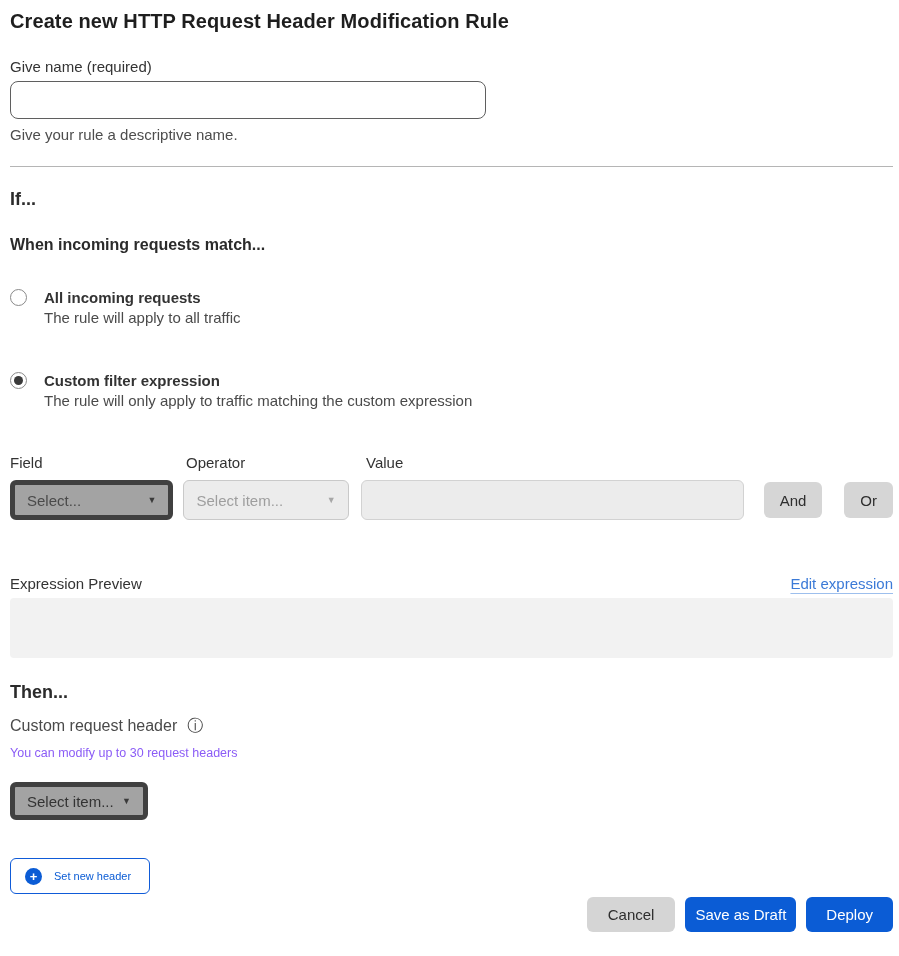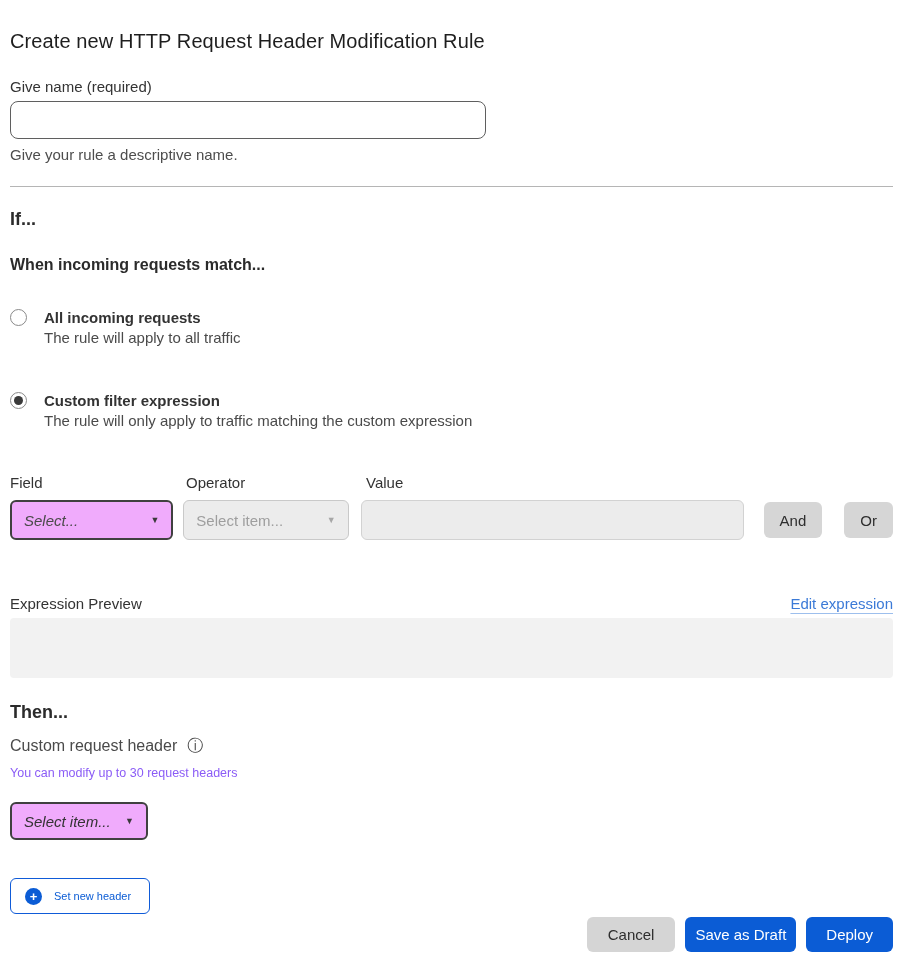--- a/index.html
+++ b/index.html
@@ -1,20 +1,20 @@
 <!DOCTYPE html>
 <html><head>
 <meta charset="utf-8">
 <style>
   * { margin: 0; padding: 0; box-sizing: border-box; }
   html, body { width: 899px; height: 956px; background: #ffffff; overflow: hidden; }
   body { font-family: "Liberation Sans", sans-serif; color: #2e2e2e; }
   .container { padding: 8px 6px 0 10px; width: 899px; }
 
-  .page-title { font-size: 20px; font-weight: 400; color: #1e1e1e; line-height: 26px; letter-spacing: 0.1px; margin-top: 20px; }
+  .page-title { font-size: 20px; font-weight: 700; color: #1e1e1e; line-height: 26px; letter-spacing: 0.1px; }
 
   .field-label { font-size: 15px; color: #333333; line-height: 19px; margin-top: 23px; }
   .rule-name-input {
     margin-top: 5px; width: 476px; height: 38px;
     border: 1px solid #5f5f5f; border-radius: 8px; background: #ffffff;
     font-family: "Liberation Sans", sans-serif; font-size: 15px; padding: 0 10px; color: #2e2e2e;
     display: block; outline: none;
   }
   .help-text { margin-top: 6px; font-size: 15px; color: #4d4d4d; line-height: 19px; }
 
@@ -41,21 +41,21 @@
   .builder-labels { margin-top: 42px; display: flex; font-size: 15px; color: #333333; line-height: 19px; }
   .builder-labels .lbl-field { width: 176px; }
   .builder-labels .lbl-operator { width: 180px; }
   .builder-labels .lbl-value { width: 390px; }
 
   .builder-row { margin-top: 8px; display: flex; align-items: center; }
   .select-box {
     height: 40px; border-radius: 6px; display: flex; align-items: center;
     justify-content: space-between; padding: 0 12px; font-size: 15px; cursor: pointer;
   }
-  .select-enabled { background: #f0abfc; border: 2px solid #404040; color: #4a4a4a; font-style: italic; }
+  .select-enabled { background: #a3a3a3; border: 5px solid #404040; color: #4a4a4a; }
   .select-disabled { background: #ececec; border: 1px solid #c9c9c9; color: #9e9e9e; cursor: default; }
   .caret { font-size: 9px; color: #3a3a3a; margin-left: 8px; }
   .select-disabled .caret { color: #a7a7a7; }
   .field-select { width: 166px; margin-right: 10px; }
   .operator-select { width: 168px; margin-right: 12px; }
   .value-input {
     width: 390px; height: 40px; background: #ececec; border: 1px solid #d2d2d2;
     border-radius: 6px; margin-right: 20px; font-family: "Liberation Sans", sans-serif;
     font-size: 15px; padding: 0 10px; color: #2e2e2e;
   }

